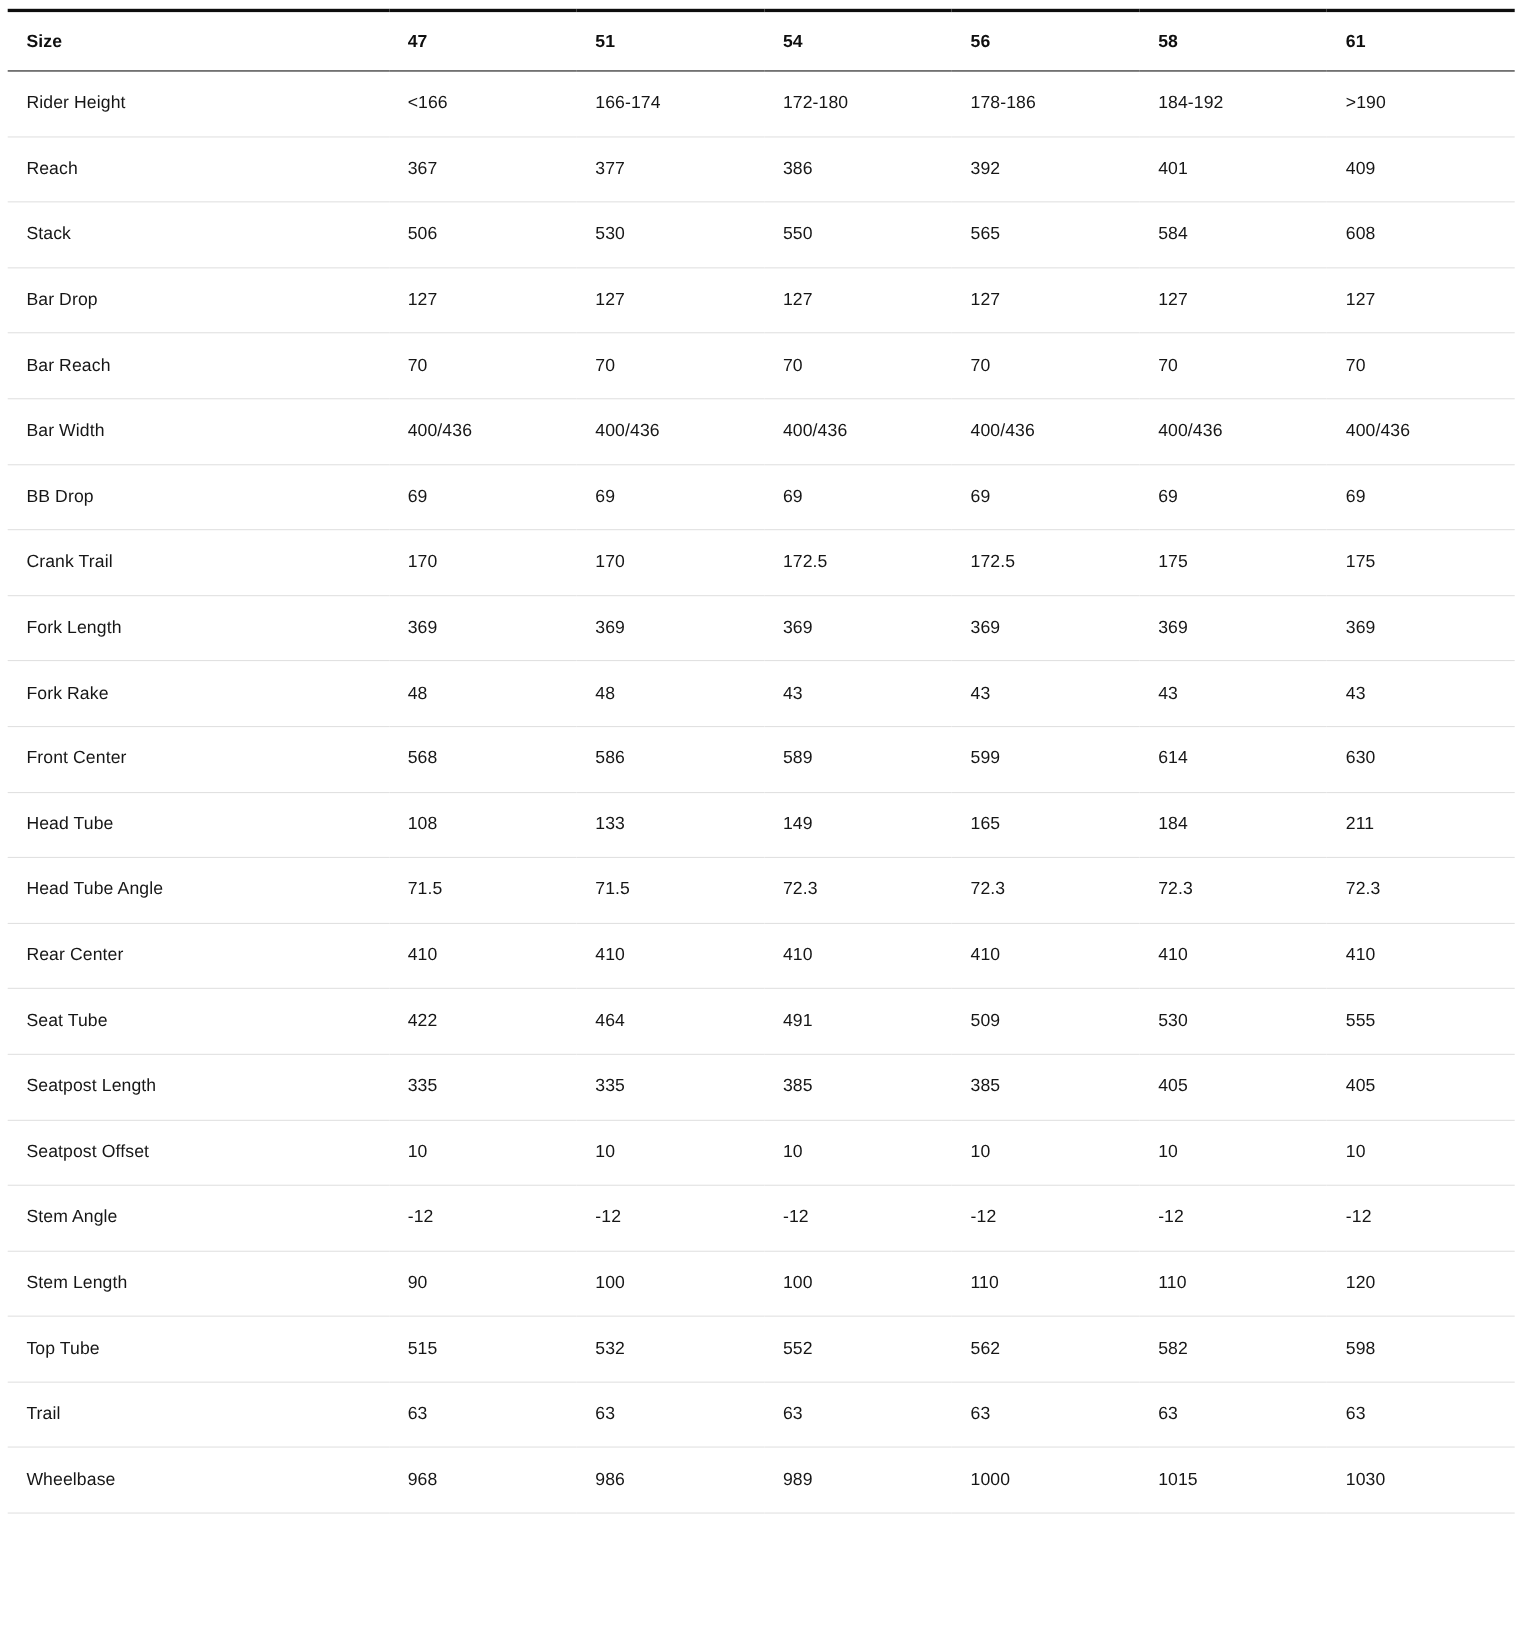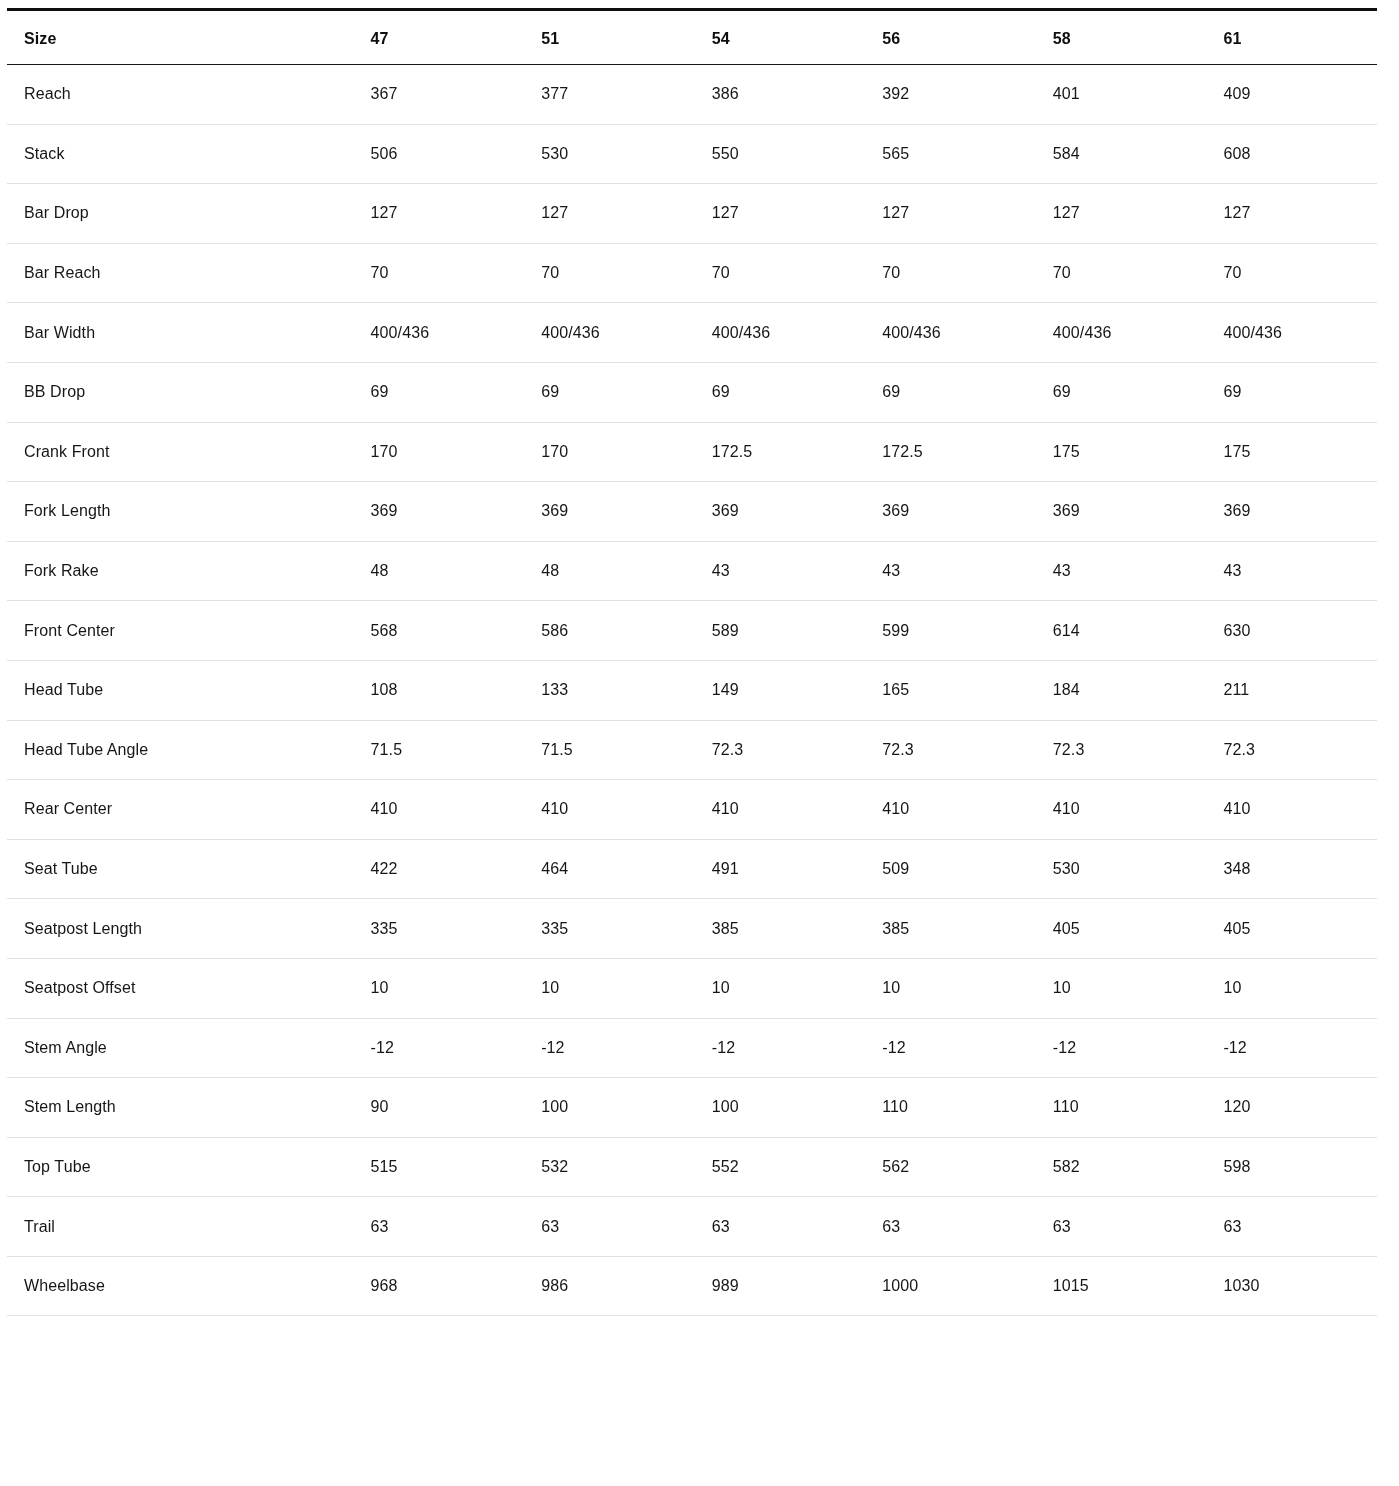--- a/index.html
+++ b/index.html
@@ -66,20 +66,29 @@
           <th>47</th>
           <th>51</th>
           <th>54</th>
           <th>56</th>
           <th>58</th>
           <th>61</th>
         </tr>
     </thead>
     <tbody>
         <tr>
+          <td>Rider Height</td>
+          <td>&lt;166</td>
+          <td>166-174</td>
+          <td>172-180</td>
+          <td>178-186</td>
+          <td>184-192</td>
+          <td>&gt;190</td>
+        </tr>
+        <tr>
           <td>Reach</td>
           <td>367</td>
           <td>377</td>
           <td>386</td>
           <td>392</td>
           <td>401</td>
           <td>409</td>
         </tr>
         <tr>
           <td>Stack</td>
@@ -120,21 +129,21 @@
         <tr>
           <td>BB Drop</td>
           <td>69</td>
           <td>69</td>
           <td>69</td>
           <td>69</td>
           <td>69</td>
           <td>69</td>
         </tr>
         <tr>
-          <td>Crank Front</td>
+          <td>Crank Trail</td>
           <td>170</td>
           <td>170</td>
           <td>172.5</td>
           <td>172.5</td>
           <td>175</td>
           <td>175</td>
         </tr>
         <tr>
           <td>Fork Length</td>
           <td>369</td>
@@ -189,21 +198,21 @@
           <td>410</td>
           <td>410</td>
         </tr>
         <tr>
           <td>Seat Tube</td>
           <td>422</td>
           <td>464</td>
           <td>491</td>
           <td>509</td>
           <td>530</td>
-          <td>348</td>
+          <td>555</td>
         </tr>
         <tr>
           <td>Seatpost Length</td>
           <td>335</td>
           <td>335</td>
           <td>385</td>
           <td>385</td>
           <td>405</td>
           <td>405</td>
         </tr>

